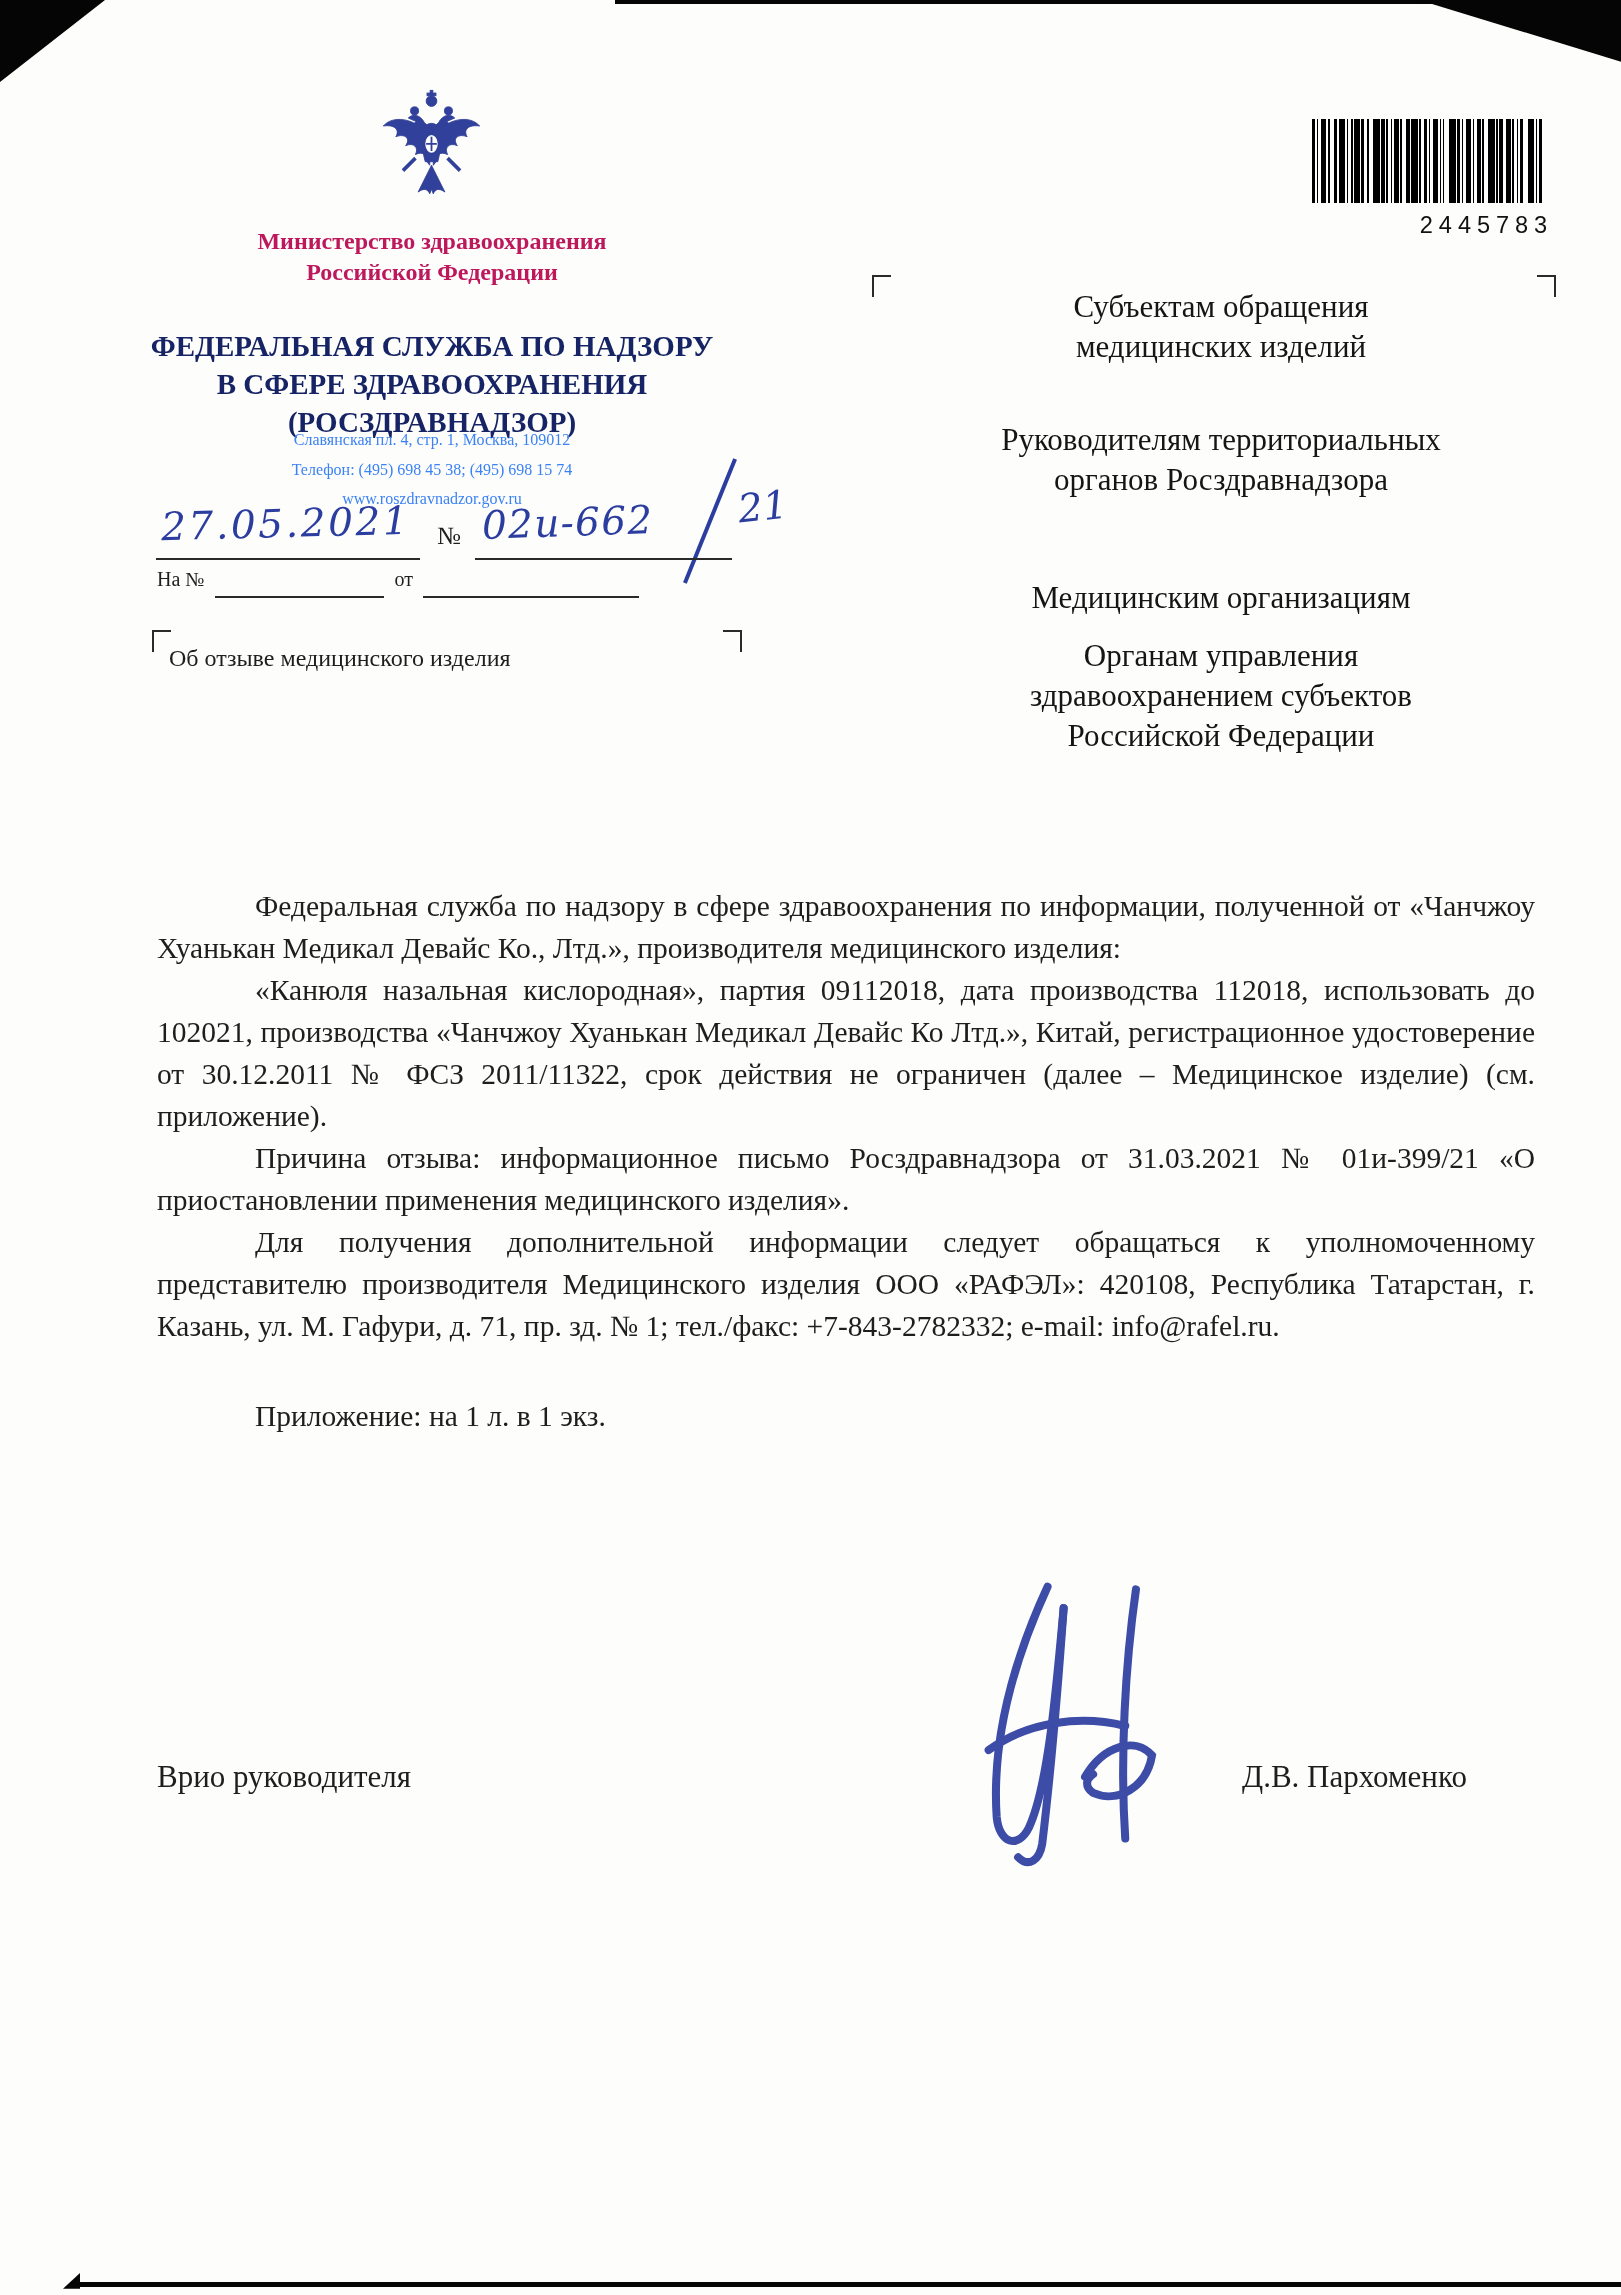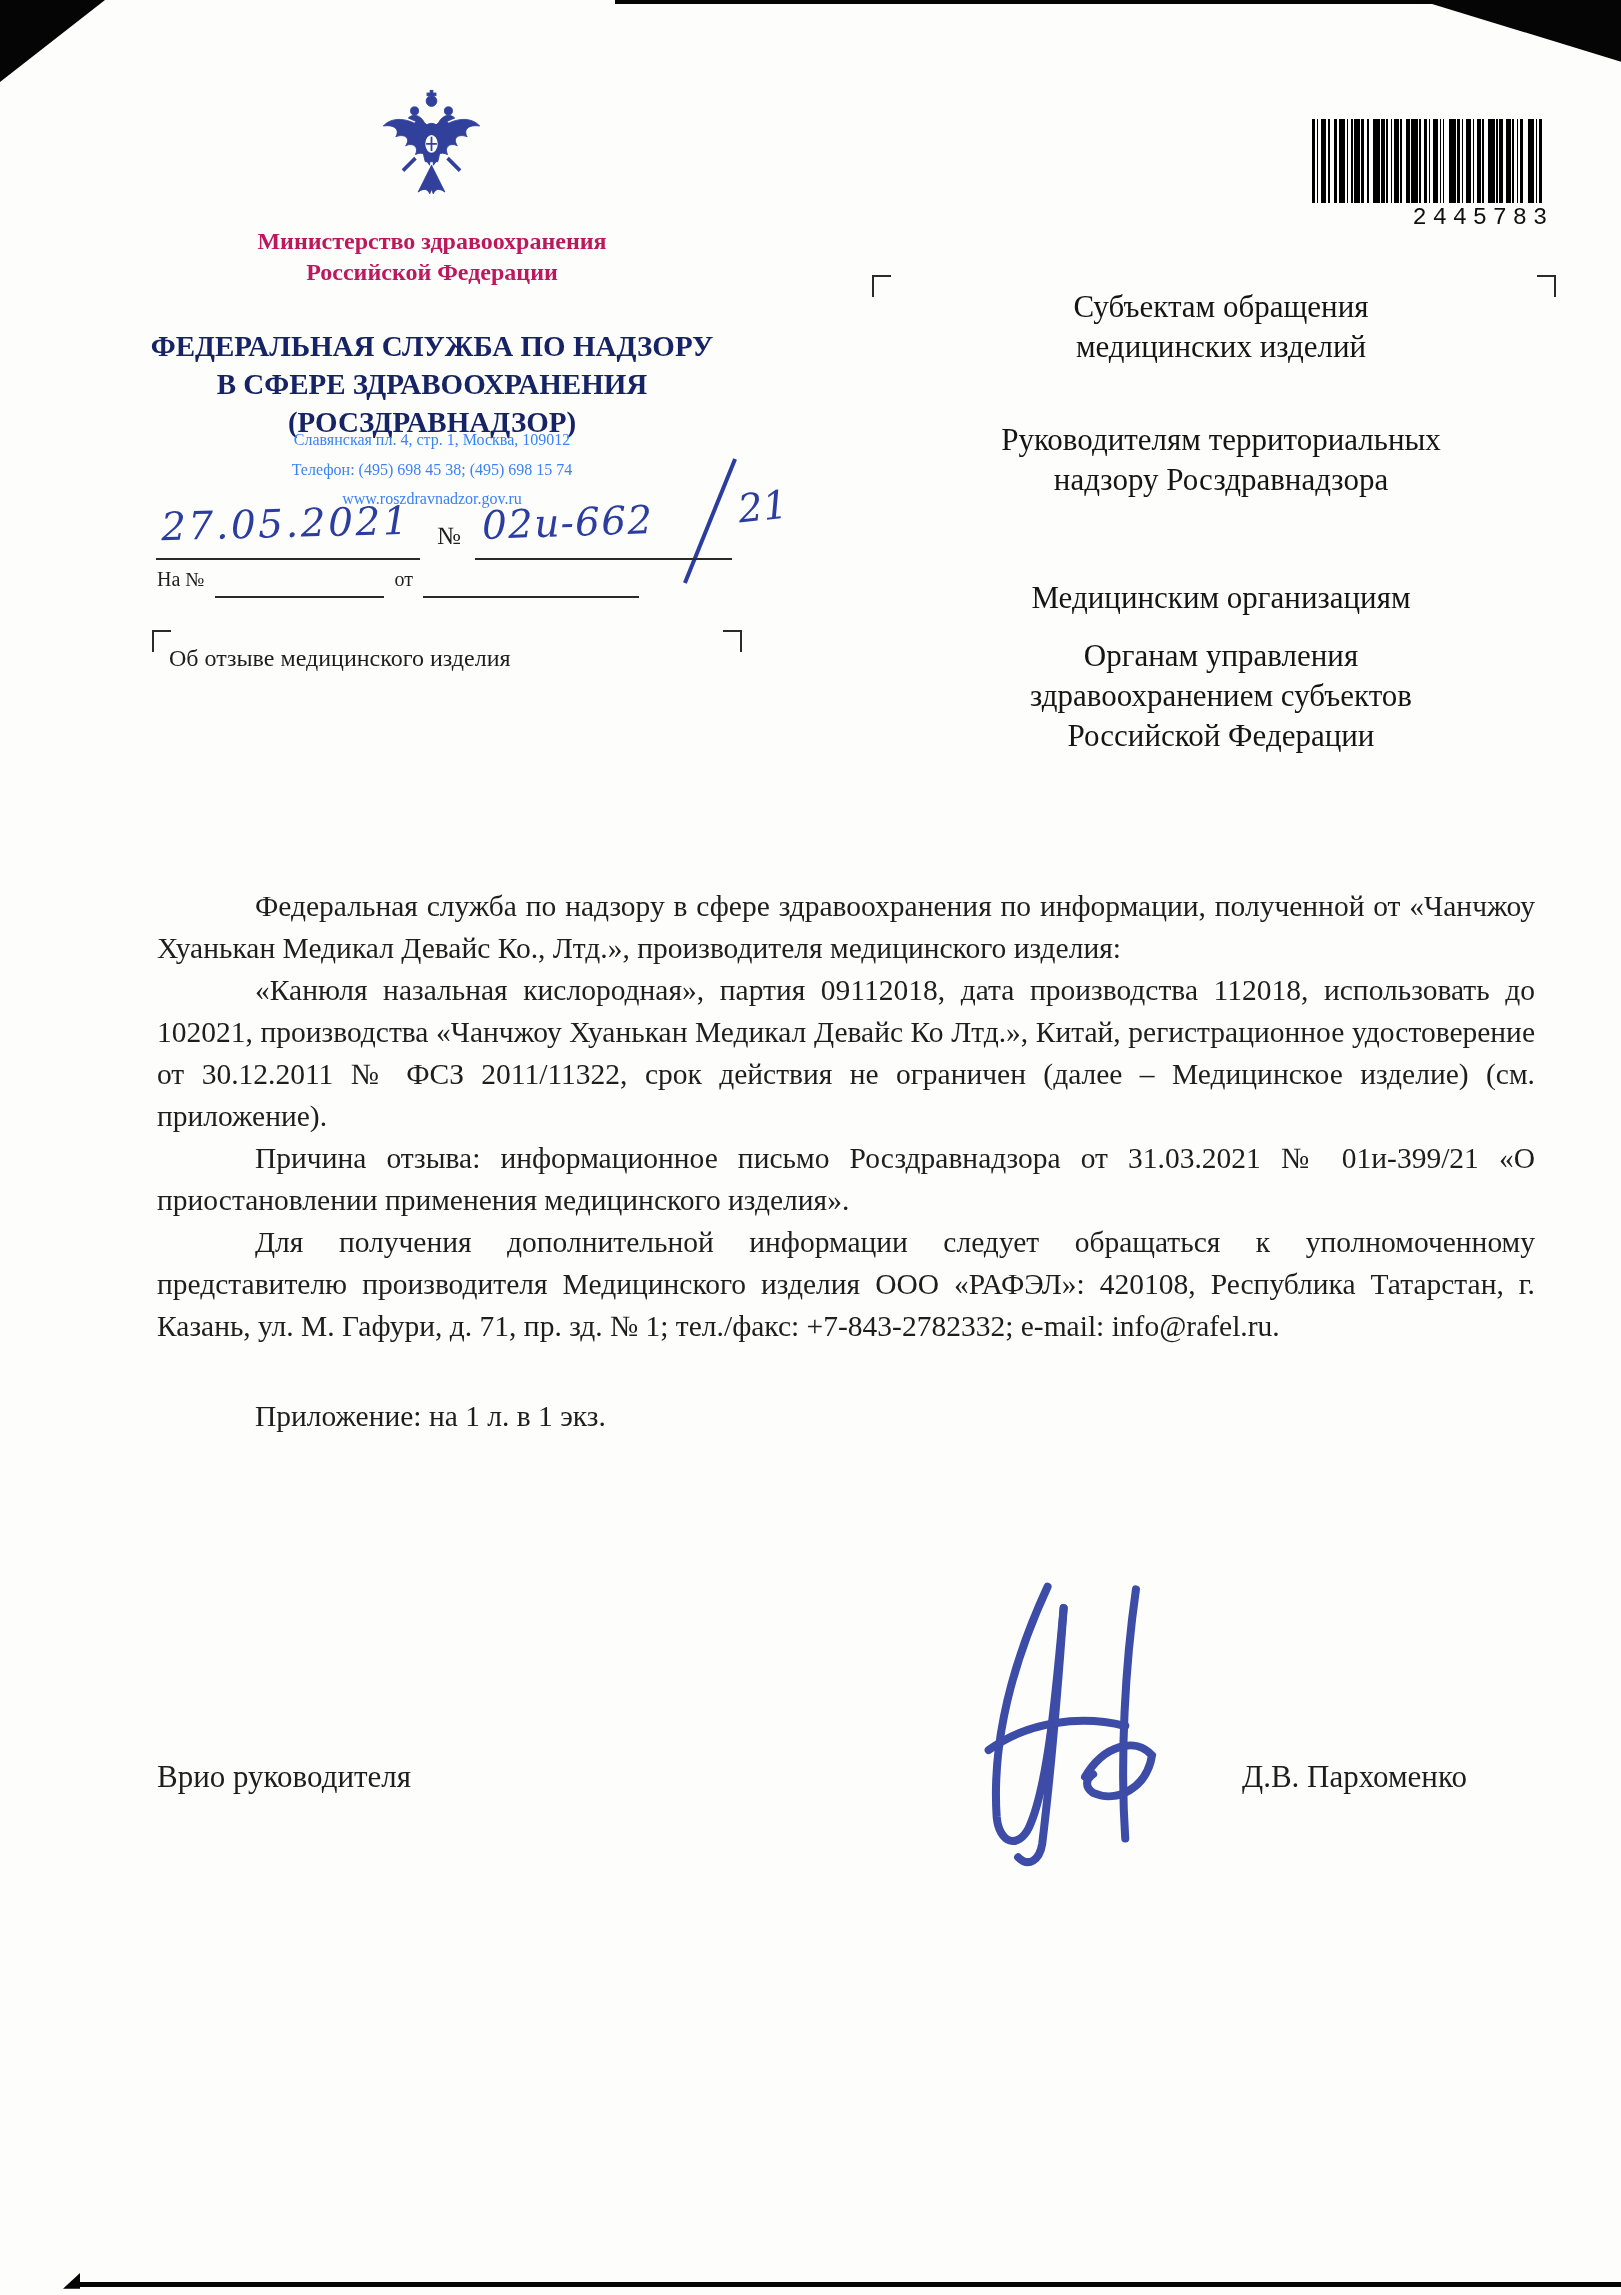--- a/index.html
+++ b/index.html
@@ -50,22 +50,22 @@
   .cm-tr{border-right:2px solid #2a2a2a;border-top:2px solid #2a2a2a;}
   .cm-subj-l{left:152px;top:630px;}
   .cm-subj-r{left:723px;top:630px;}
   .cm-addr-l{left:872px;top:275px;}
   .cm-addr-r{left:1537px;top:275px;}
 
   
   .barcode-wrap{position:absolute;left:1312px;top:119px;width:241px;}
   .barcode{display:flex;align-items:stretch;height:84px;overflow:hidden;}
   .barcode .bar{background:#000;height:100%;flex:0 0 auto;}
-  .barcode-number{font-family:Liberation Mono, monospace;font-size:23.6px;letter-spacing:5.9px;
-    text-align:right;margin-top:1px;color:#111;}
+  .barcode-number{font-family:Liberation Sans, sans-serif;font-size:23.6px;letter-spacing:5.9px;
+    text-align:right;margin-top:9px;color:#111;}
 
   
   .addr{position:absolute;left:884px;width:674px;text-align:center;font-size:31px;line-height:40px;color:#151515;}
   .addr0{top:287px;}
   .addr1{top:420px;}
   .addr2{top:578px;}
   .addr3{top:636px;}
 
   
   .body-text{position:absolute;left:157px;top:885px;width:1378px;
@@ -192,21 +192,21 @@
         <div class="bar" style="width: 3.4px; margin-right: 2.9px;"></div>
       </div>
     <div class="barcode-number">2445783</div>
   </div>
 
   <div class="cm cm-tl cm-addr-l"></div>
   <div class="cm cm-tr cm-addr-r"></div>
   <div class="addr addr0 pre">Субъектам обращения
 медицинских изделий</div>
   <div class="addr addr1 pre">Руководителям территориальных
-надзору Росздравнадзора</div>
+органов Росздравнадзора</div>
   <div class="addr addr2 pre">Медицинским организациям</div>
   <div class="addr addr3 pre">Органам управления
 здравоохранением субъектов
 Российской Федерации</div>
 
   <div class="body-text">
     <p>Федеральная служба по надзору в сфере здравоохранения по информации, полученной от «Чанчжоу Хуанькан Медикал Девайс Ко., Лтд.», производителя медицинского изделия:</p>
     <p>«Канюля назальная кислородная», партия 09112018, дата производства 112018, использовать до 102021, производства «Чанчжоу Хуанькан Медикал Девайс Ко Лтд.», Китай, регистрационное удостоверение от 30.12.2011 № ФСЗ 2011/11322, срок действия не ограничен (далее – Медицинское изделие) (см. приложение).</p>
     <p>Причина отзыва: информационное письмо Росздравнадзора от 31.03.2021 № 01и-399/21 «О приостановлении применения медицинского изделия».</p>
     <p>Для получения дополнительной информации следует обращаться к уполномоченному представителю производителя Медицинского изделия ООО «РАФЭЛ»: 420108, Республика Татарстан, г. Казань, ул. М. Гафури, д. 71, пр. зд. № 1; тел./факс: +7-843-2782332; e-mail: info@rafel.ru.</p>

